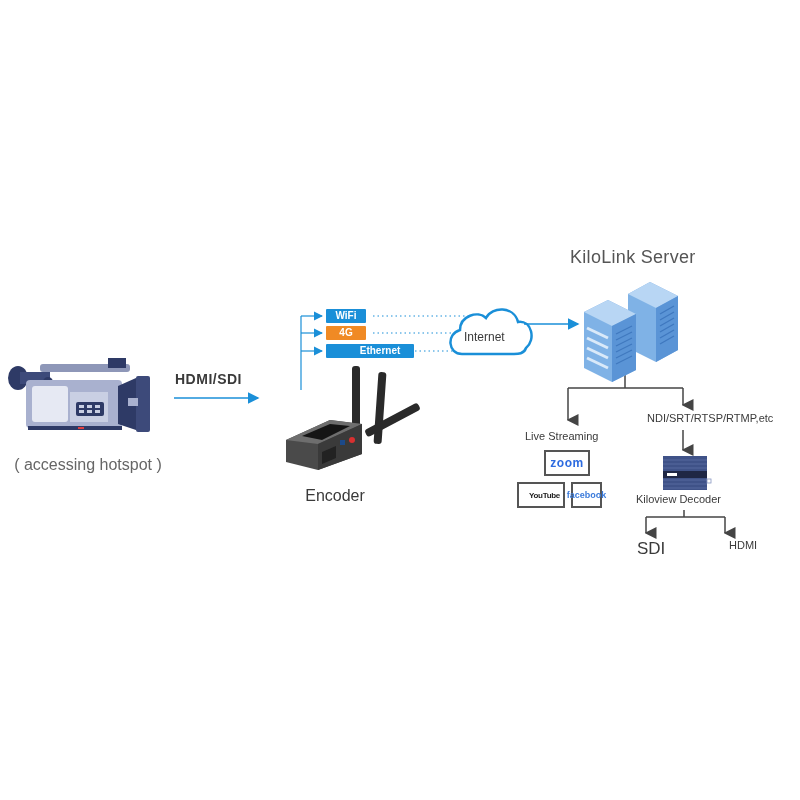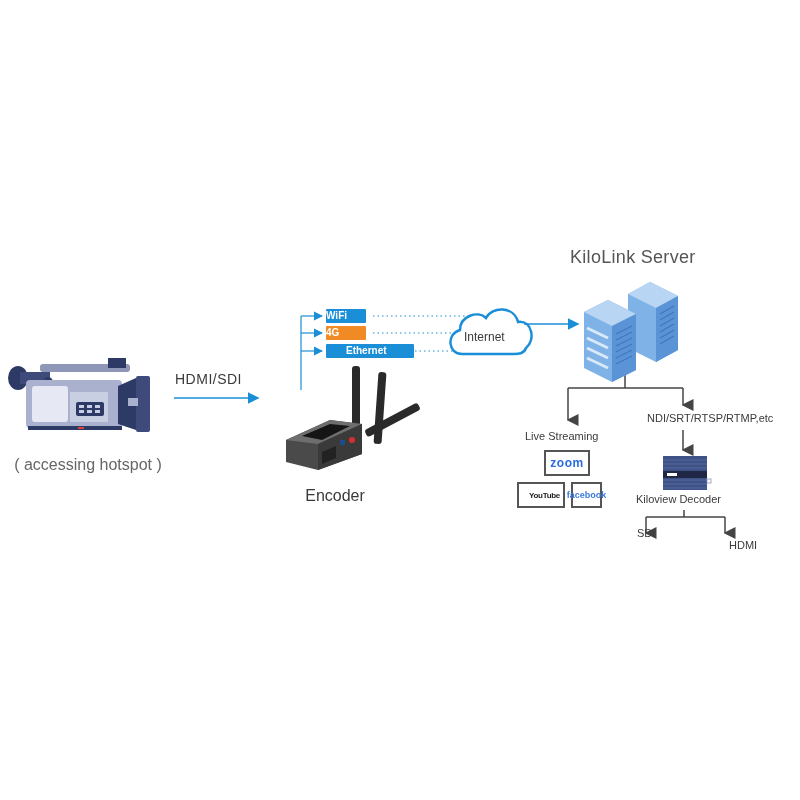--- a/index.html
+++ b/index.html
@@ -1,19 +1,19 @@
 <!DOCTYPE html>
 <html><head>
   <meta charset="utf-8">
   <style>
     html, body { margin:0; padding:0; background:#ffffff; }
     body { width:800px; height:800px; position:relative; overflow:hidden; font-family:"Liberation Sans", sans-serif; color:#555; }
     .lbl { position:absolute; white-space:nowrap; }
     .lbl-dark { color:#3a3a3a; }
-    .conn-tag { position:absolute; height:14px; line-height:14px; color:#fff; font-size:10px; font-weight:bold; text-align:left; border-radius:1px; }
+    .conn-tag { position:absolute; height:14px; line-height:14px; color:#fff; font-size:10px; font-weight:bold; text-align:center; border-radius:1px; }
     .logo-box { position:absolute; border:2px solid #555; background:#fff; box-sizing:border-box; display:flex; align-items:center; justify-content:center; font-size:10px; font-weight:bold; }
     svg { position:absolute; left:0; top:0; }
   </style>
 </head>
 <body>
 
 <svg width="800" height="800">
   <defs>
     <marker id="arrBlue" markerWidth="8" markerHeight="8" refX="7" refY="4" orient="auto">
       <path d="M0,0 L8,4 L0,8 z" fill="#1a8fd8"></path>
@@ -134,21 +134,21 @@
   <g>
     <rect x="521" y="490" width="12" height="9" rx="2" fill="#e02020"></rect>
     <path d="M525,492 L530,494.5 L525,497 Z" fill="#fff"></path>
   </g>
 </svg>
 
 <div class="lbl" style="left:0;width:176px;top:455px;text-align:center;font-size:16px;line-height:19px;color:#666;">
   <div>( accessing hotspot )</div>
 </div>
 
-<div class="lbl lbl-dark" style="left:175px;top:371px;font-size:14px;font-weight:normal;letter-spacing:0.5px;">HDMI/SDI</div>
+<div class="lbl lbl-dark" style="left:175px;top:371px;font-size:14px;font-weight:bold;letter-spacing:0.5px;">HDMI/SDI</div>
 
 <div class="lbl" style="left:230px;width:210px;top:486px;text-align:center;font-size:16px;line-height:19px;color:#3a3a3a;">
   <div>Encoder</div>
 </div>
 
 <div class="conn-tag" style="left:326px;top:309px;width:40px;background:#1a8fd8;">WiFi</div>
 <div class="conn-tag" style="left:326px;top:326px;width:40px;background:#f08a24;">4G</div>
 <div class="conn-tag" style="left:326px;top:344px;width:68px;background:#1a8fd8;padding-left:20px;">Ethernet</div>
 
 <div class="lbl lbl-dark" style="left:464px;top:330px;font-size:12px;">Internet</div>
@@ -163,14 +163,14 @@
 <div class="logo-box" style="left:517px;top:482px;width:48px;height:26px;justify-content:flex-end;padding-right:3px;">
   <span style="color:#222;font-size:8px;letter-spacing:-0.3px;">YouTube</span>
 </div>
 <div class="logo-box" style="left:571px;top:482px;width:31px;height:26px;">
   <span style="color:#3b7bdb;font-size:9px;">facebook</span>
 </div>
 
 <div class="lbl lbl-dark" style="left:647px;top:412px;font-size:11px;">NDI/SRT/RTSP/RTMP,etc</div>
 
 <div class="lbl lbl-dark" style="left:636px;top:493px;font-size:11px;">Kiloview Decoder</div>
-<div class="lbl lbl-dark" style="left:637px;top:527px;font-size:11px;">SDI</div>
+<div class="lbl lbl-dark" style="left:637px;top:539px;font-size:17px;">SDI</div>
 <div class="lbl lbl-dark" style="left:708px;top:539px;font-size:11px;padding-left:21px;">HDMI</div>
 
 </body></html>

